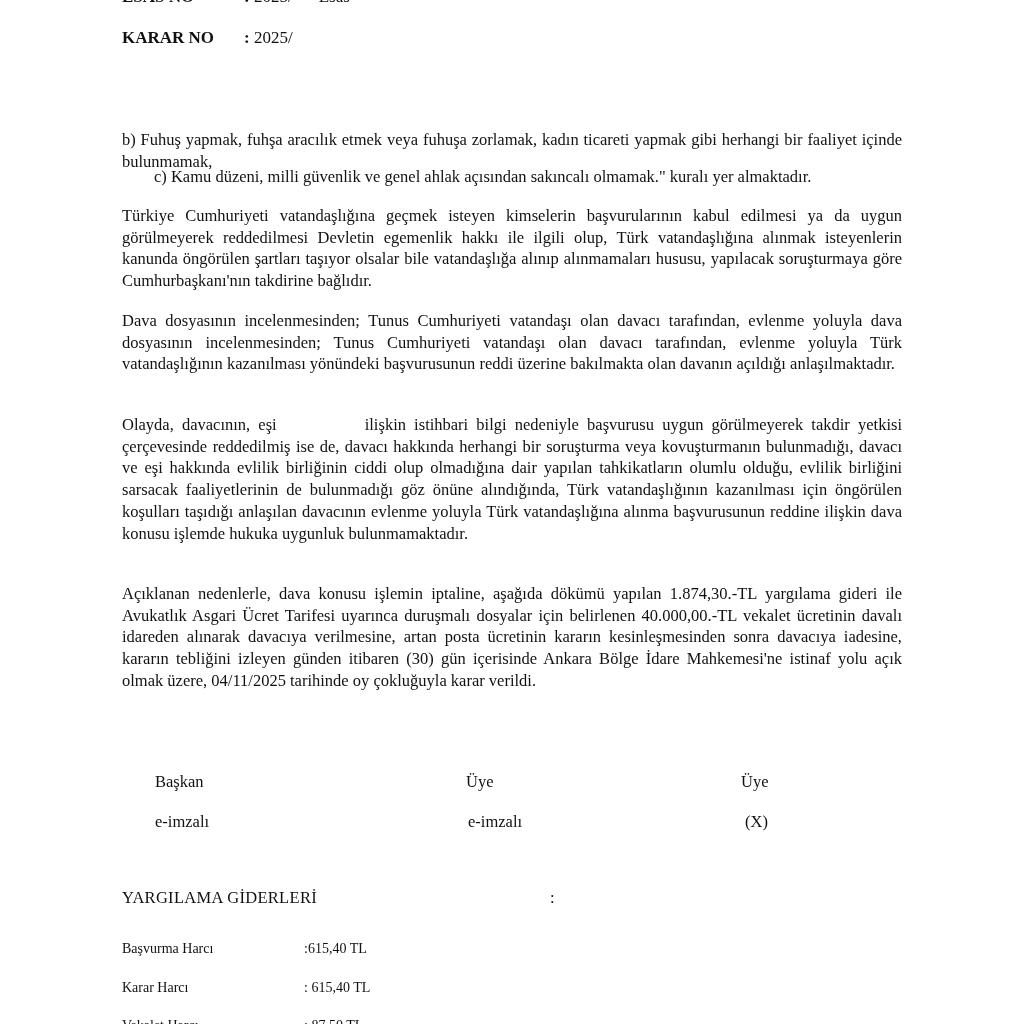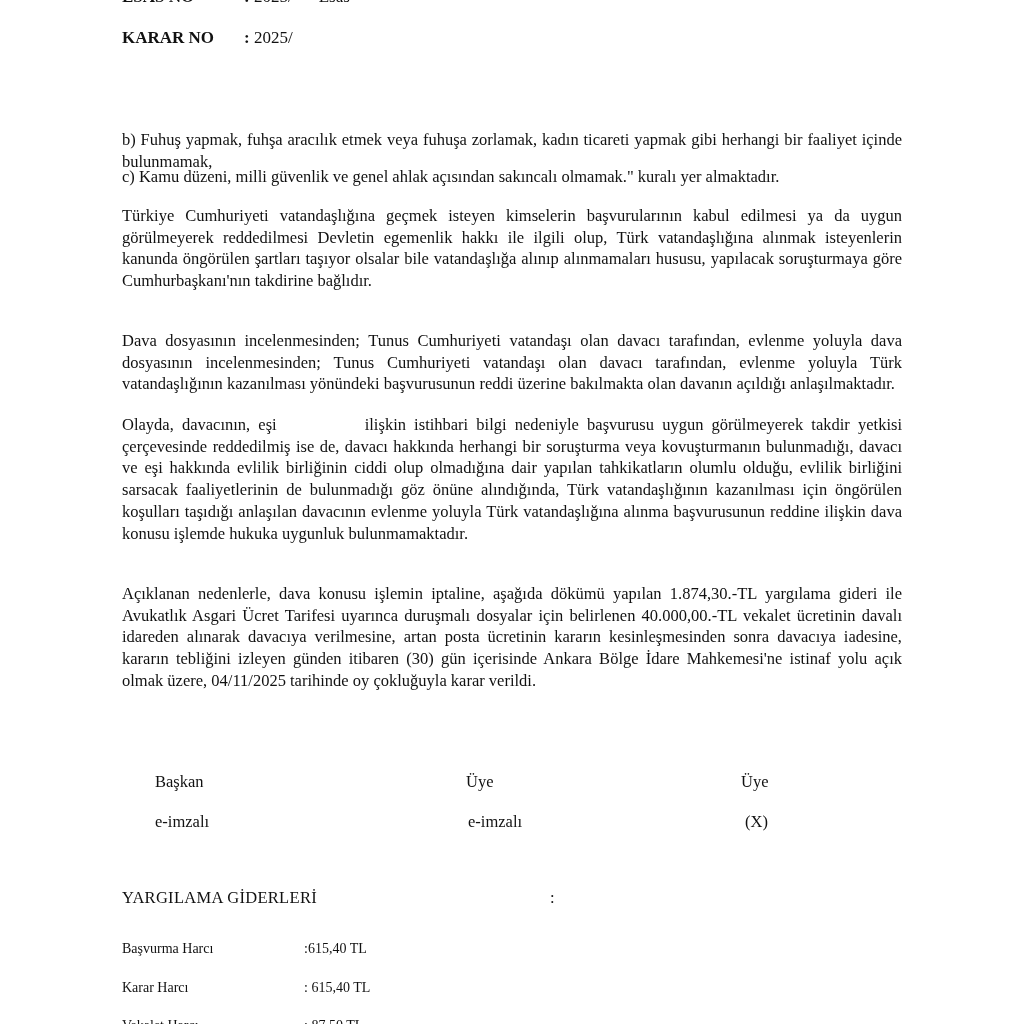--- a/index.html
+++ b/index.html
@@ -35,24 +35,24 @@
     <span class="lbl">ESAS NO</span><span class="colon">:</span>
     <span class="val">2025/</span><span class="extra">Esas</span>
   </div>
 
   <div class="hdr" style="top:28px;">
     <span class="lbl">KARAR NO</span><span class="colon">:</span>
     <span class="val">2025/</span>
   </div>
 
   <p class="p" style="top:105px;margin-top:24px;">b) Fuhuş yapmak, fuhşa aracılık etmek veya fuhuşa zorlamak, kadın ticareti yapmak gibi herhangi bir faaliyet içinde bulunmamak,</p>
-  <p class="p left" style="top:166px;">c) Kamu düzeni, milli güvenlik ve genel ahlak açısından sakıncalı olmamak." kuralı yer almaktadır.</p>
+  <p class="p left" style="top:166px;margin-left:32px;">c) Kamu düzeni, milli güvenlik ve genel ahlak açısından sakıncalı olmamak." kuralı yer almaktadır.</p>
 
   <p class="p" style="top:205px;">Türkiye Cumhuriyeti vatandaşlığına geçmek isteyen kimselerin başvurularının kabul edilmesi ya da uygun görülmeyerek reddedilmesi Devletin egemenlik hakkı ile ilgili olup, Türk vatandaşlığına alınmak isteyenlerin kanunda öngörülen şartları taşıyor olsalar bile vatandaşlığa alınıp alınmamaları hususu, yapılacak soruşturmaya göre Cumhurbaşkanı'nın takdirine bağlıdır.</p>
-  <p class="p" style="top:310px;margin-top:20px;">Dava dosyasının incelenmesinden; Tunus Cumhuriyeti vatandaşı olan davacı tarafından, evlenme yoluyla dava dosyasının incelenmesinden; Tunus Cumhuriyeti vatandaşı olan davacı tarafından, evlenme yoluyla Türk vatandaşlığının kazanılması yönündeki başvurusunun reddi üzerine bakılmakta olan davanın açıldığı anlaşılmaktadır.</p>
+  <p class="p" style="top:310px;">Dava dosyasının incelenmesinden; Tunus Cumhuriyeti vatandaşı olan davacı tarafından, evlenme yoluyla dava dosyasının incelenmesinden; Tunus Cumhuriyeti vatandaşı olan davacı tarafından, evlenme yoluyla Türk vatandaşlığının kazanılması yönündeki başvurusunun reddi üzerine bakılmakta olan davanın açıldığı anlaşılmaktadır.</p>
 
   <p class="p" style="top:414px;"><span>Olayda, davacının, eşi</span><span class="gap"></span><span>ilişkin istihbari bilgi nedeniyle başvurusu uygun görülmeyerek takdir yetkisi çerçevesinde reddedilmiş ise de, davacı hakkında herhangi bir soruşturma veya kovuşturmanın bulunmadığı, davacı ve eşi hakkında evlilik birliğinin ciddi olup olmadığına dair yapılan tahkikatların olumlu olduğu, evlilik birliğini sarsacak faaliyetlerinin de bulunmadığı göz önüne alındığında, Türk vatandaşlığının kazanılması için öngörülen koşulları taşıdığı anlaşılan davacının evlenme yoluyla Türk vatandaşlığına alınma başvurusunun reddine ilişkin dava konusu işlemde hukuka uygunluk bulunmamaktadır.</span></p>
 
   <p class="p" style="top:583px;">Açıklanan nedenlerle, dava konusu işlemin iptaline, aşağıda dökümü yapılan 1.874,30.-TL yargılama gideri ile Avukatlık Asgari Ücret Tarifesi uyarınca duruşmalı dosyalar için belirlenen 40.000,00.-TL vekalet ücretinin davalı idareden alınarak davacıya verilmesine, artan posta ücretinin kararın kesinleşmesinden sonra davacıya iadesine, kararın tebliğini izleyen günden itibaren (30) gün içerisinde Ankara Bölge İdare Mahkemesi'ne istinaf yolu açık olmak üzere, 04/11/2025 tarihinde oy çokluğuyla karar verildi.</p>
 
   <div class="sig" style="left:155px; top:772px;">Başkan</div>
   <div class="sig" style="left:466px; top:772px;">Üye</div>
   <div class="sig" style="left:741px; top:772px;">Üye</div>
 
   <div class="sig" style="left:155px; top:812px;">e-imzalı</div>

